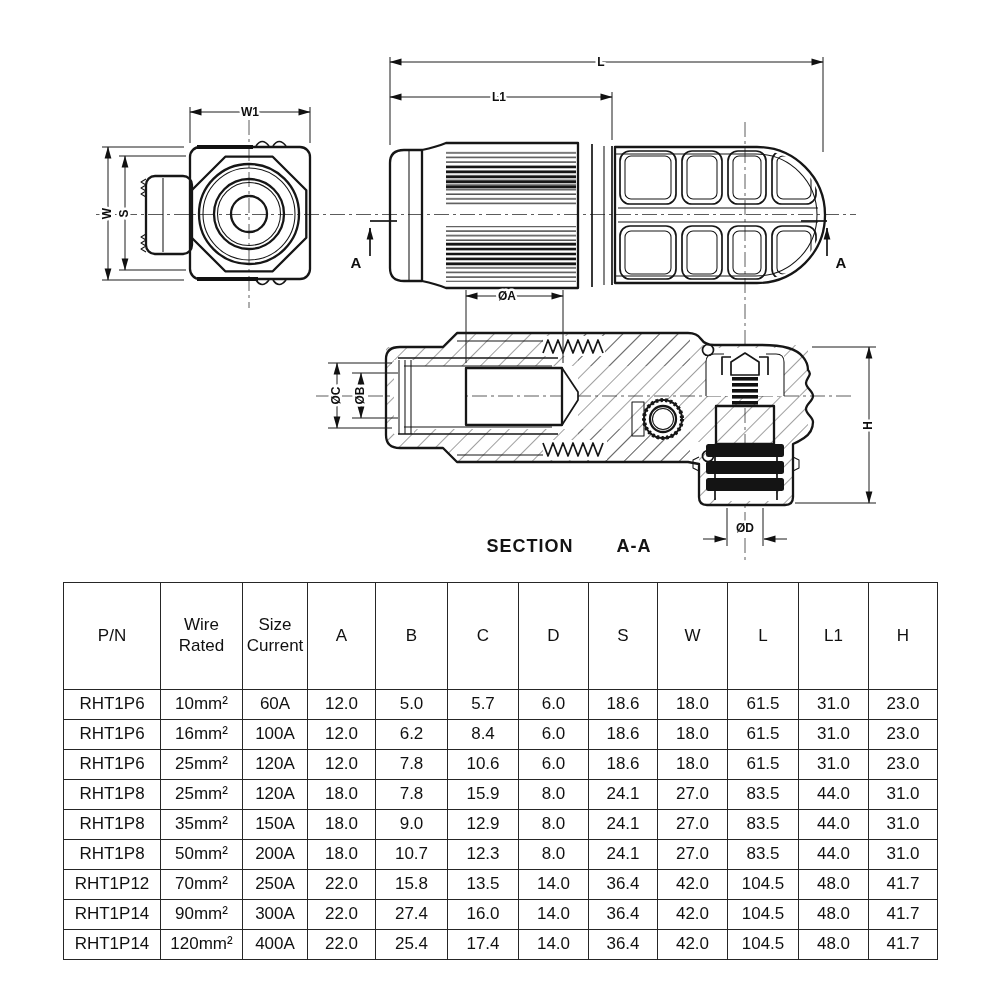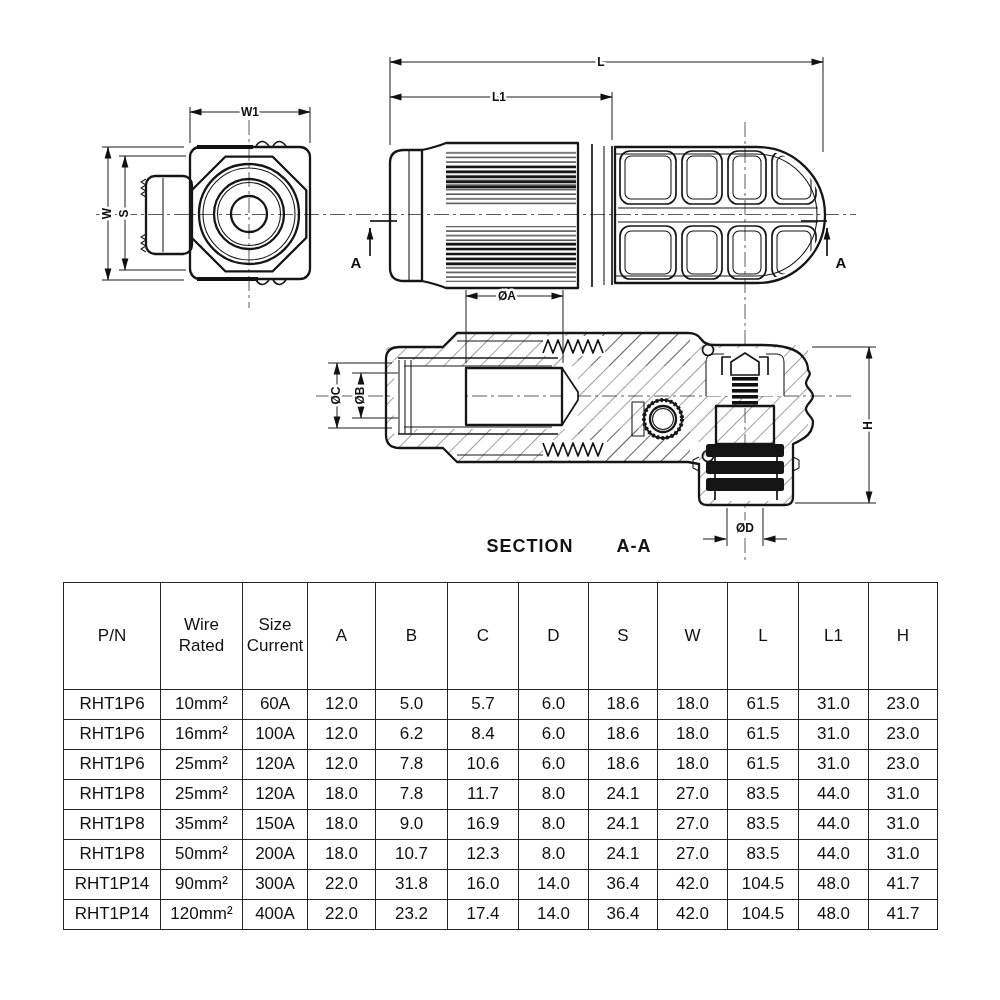--- a/index.html
+++ b/index.html
@@ -364,35 +364,35 @@
           <td>61.5</td>
           <td>31.0</td>
           <td>23.0</td>
         </tr>
         <tr>
           <td>RHT1P8</td>
           <td>25mm²</td>
           <td>120A</td>
           <td>18.0</td>
           <td>7.8</td>
-          <td>11.7</td>
+          <td>15.9</td>
           <td>8.0</td>
           <td>24.1</td>
           <td>27.0</td>
           <td>83.5</td>
           <td>44.0</td>
           <td>31.0</td>
         </tr>
         <tr>
           <td>RHT1P8</td>
           <td>35mm²</td>
           <td>150A</td>
           <td>18.0</td>
           <td>9.0</td>
-          <td>16.9</td>
+          <td>12.9</td>
           <td>8.0</td>
           <td>24.1</td>
           <td>27.0</td>
           <td>83.5</td>
           <td>44.0</td>
           <td>31.0</td>
         </tr>
         <tr>
           <td>RHT1P8</td>
           <td>50mm²</td>
@@ -401,39 +401,53 @@
           <td>10.7</td>
           <td>12.3</td>
           <td>8.0</td>
           <td>24.1</td>
           <td>27.0</td>
           <td>83.5</td>
           <td>44.0</td>
           <td>31.0</td>
         </tr>
         <tr>
+          <td>RHT1P12</td>
+          <td>70mm²</td>
+          <td>250A</td>
+          <td>22.0</td>
+          <td>15.8</td>
+          <td>13.5</td>
+          <td>14.0</td>
+          <td>36.4</td>
+          <td>42.0</td>
+          <td>104.5</td>
+          <td>48.0</td>
+          <td>41.7</td>
+        </tr>
+        <tr>
           <td>RHT1P14</td>
           <td>90mm²</td>
           <td>300A</td>
           <td>22.0</td>
-          <td>31.8</td>
+          <td>27.4</td>
           <td>16.0</td>
           <td>14.0</td>
           <td>36.4</td>
           <td>42.0</td>
           <td>104.5</td>
           <td>48.0</td>
           <td>41.7</td>
         </tr>
         <tr>
           <td>RHT1P14</td>
           <td>120mm²</td>
           <td>400A</td>
           <td>22.0</td>
-          <td>23.2</td>
+          <td>25.4</td>
           <td>17.4</td>
           <td>14.0</td>
           <td>36.4</td>
           <td>42.0</td>
           <td>104.5</td>
           <td>48.0</td>
           <td>41.7</td>
         </tr>
       </tbody>
 </table>

